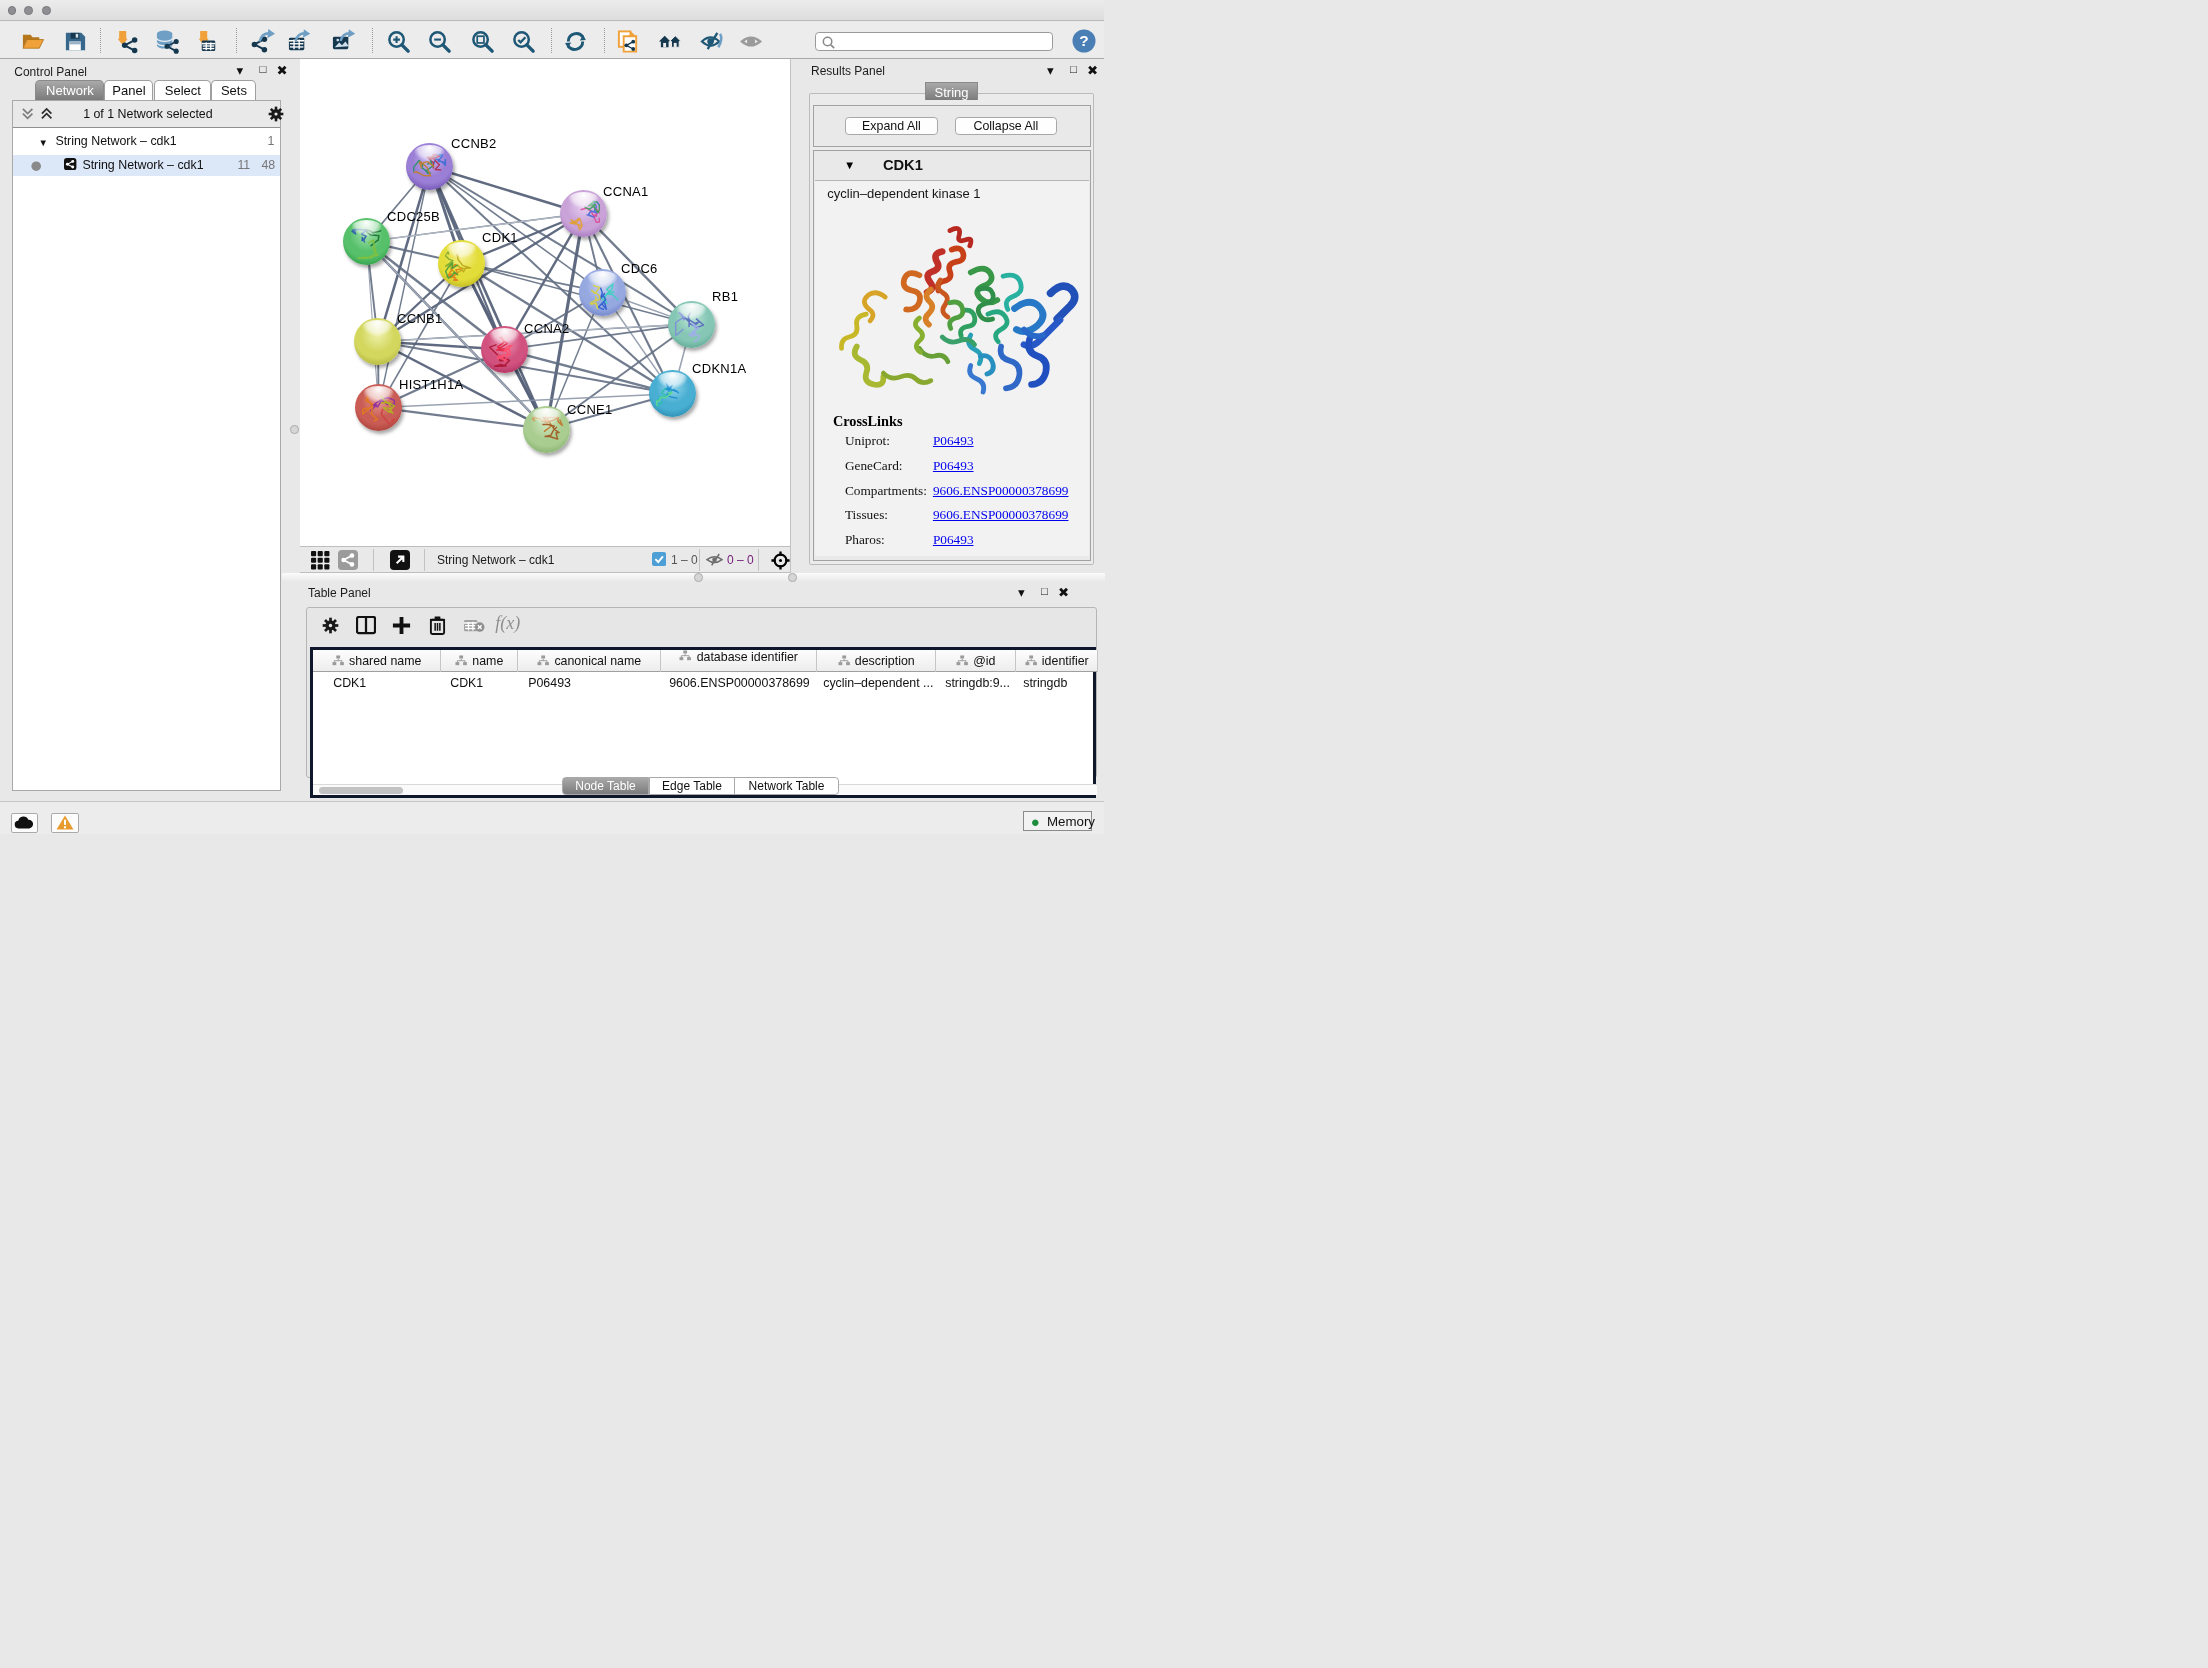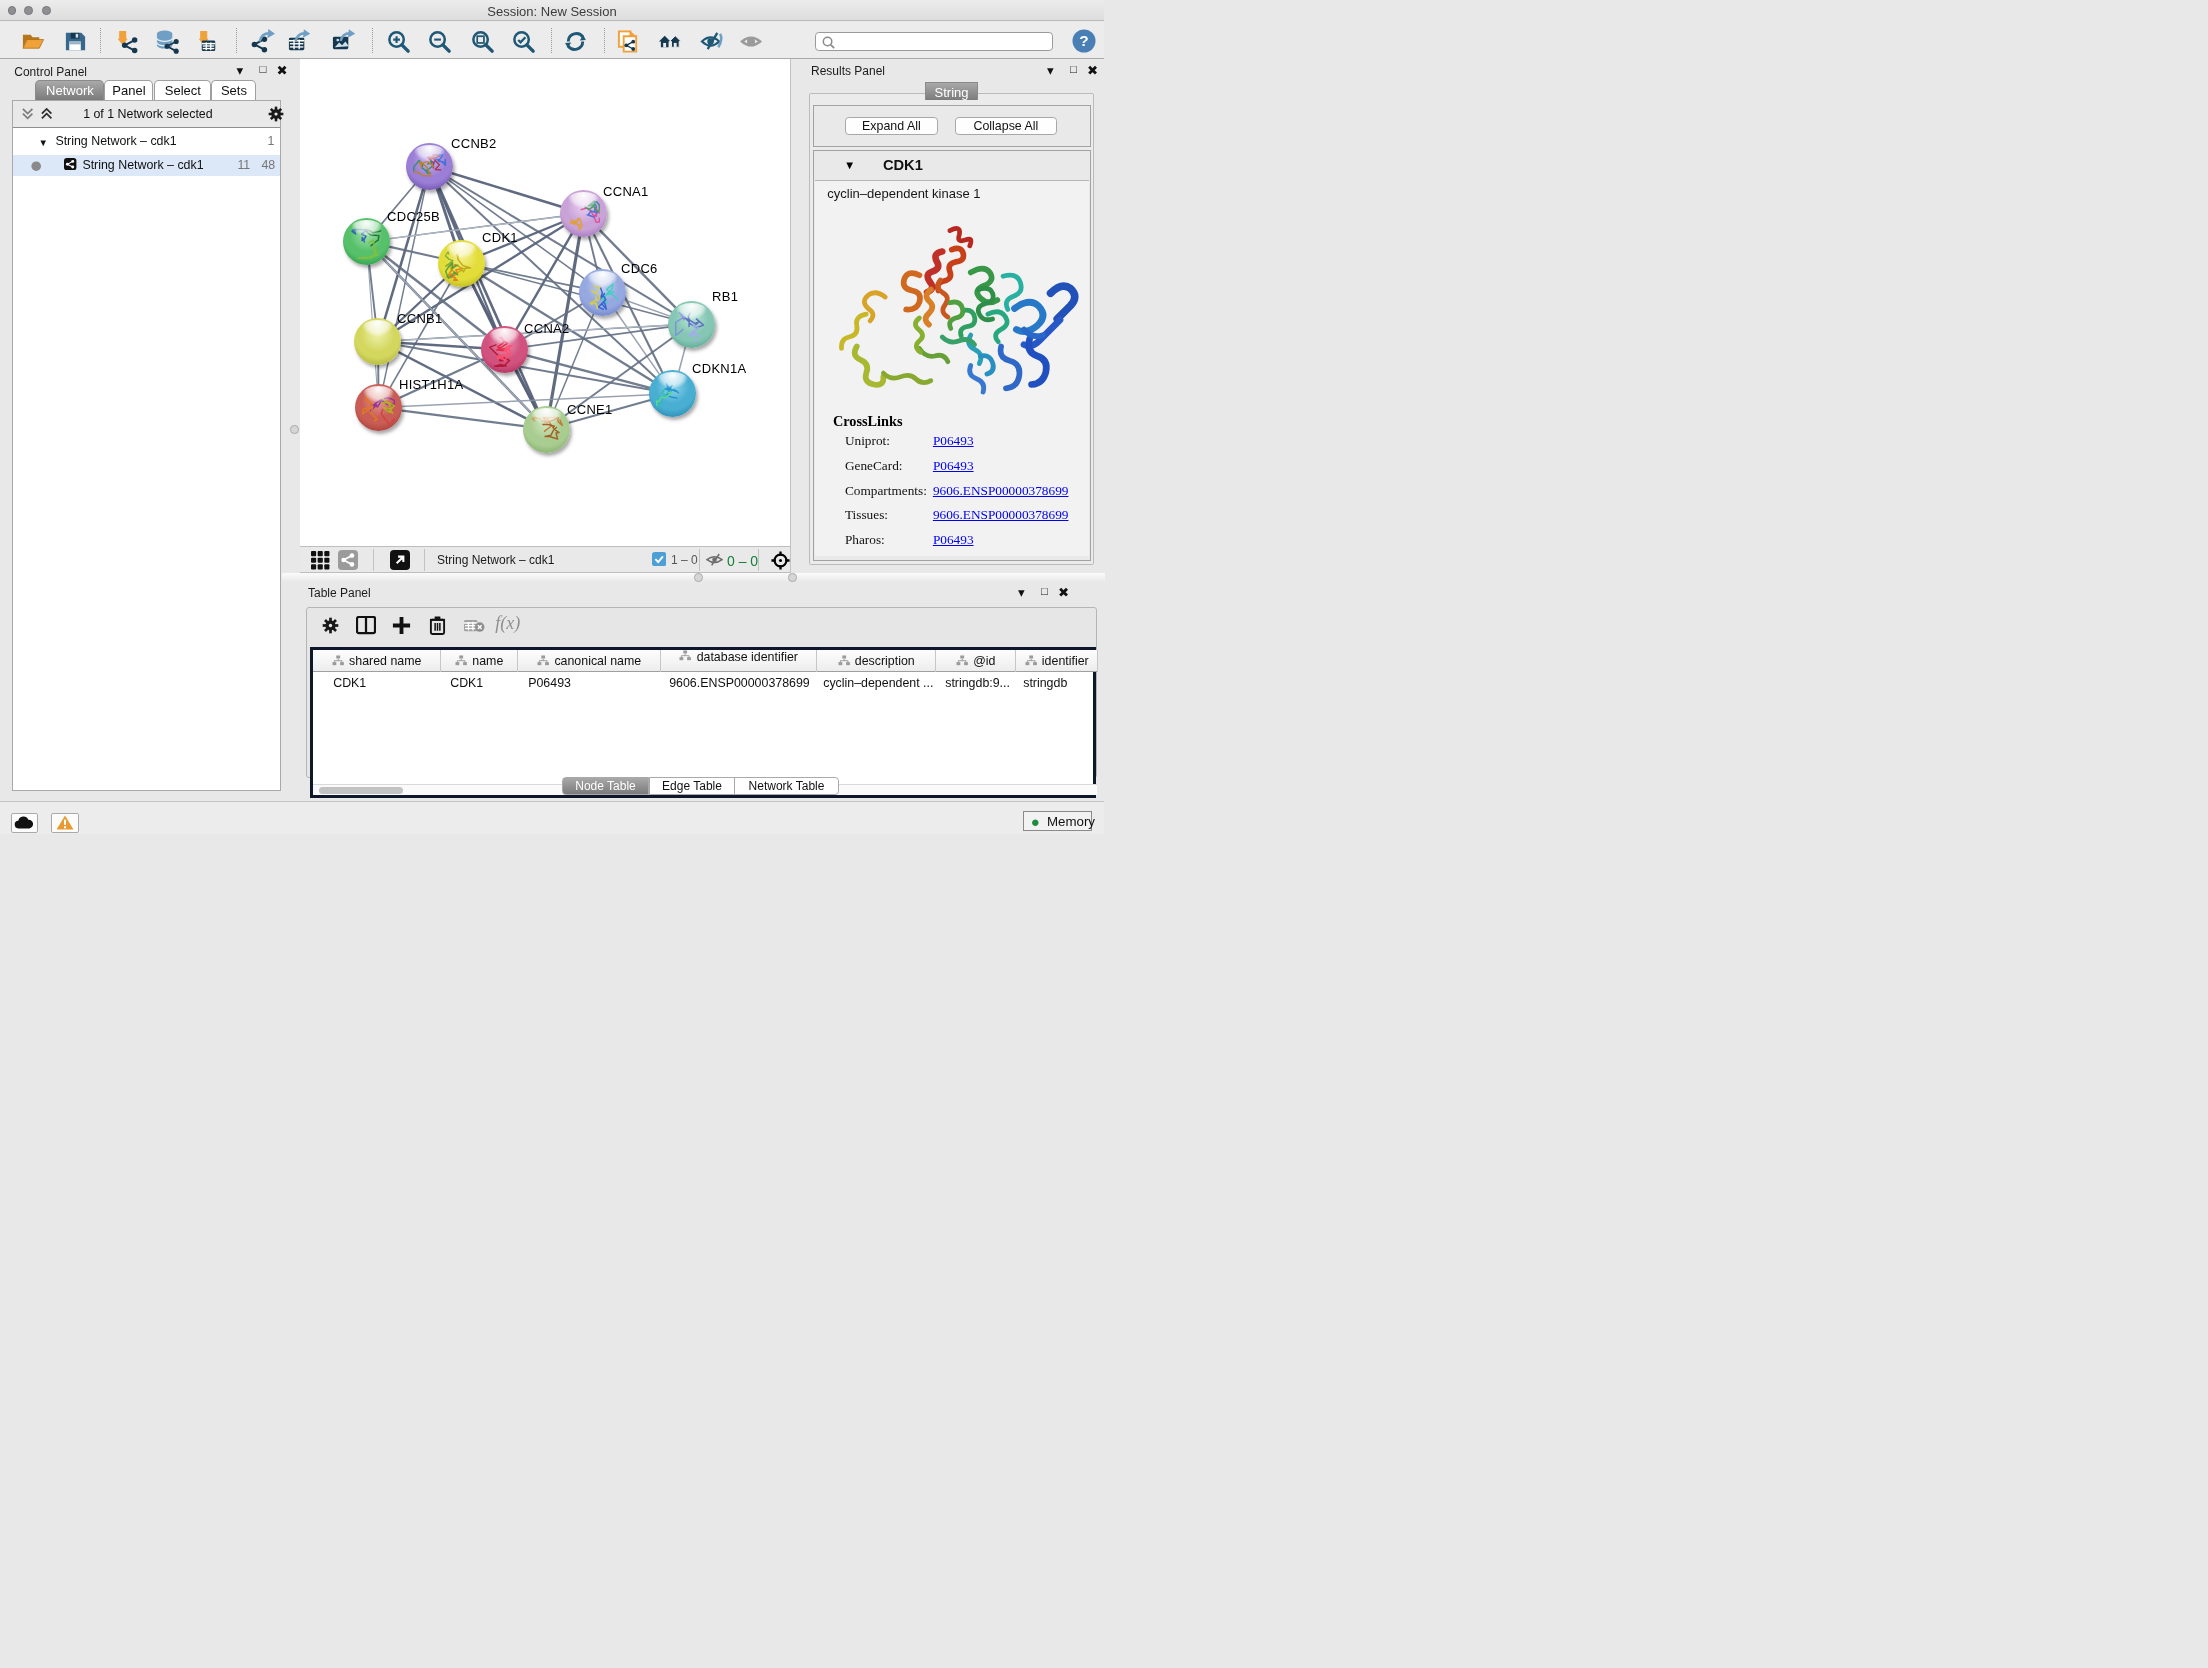--- a/index.html
+++ b/index.html
@@ -74,21 +74,20 @@
 #statusbar { position:absolute; left:0; top:801px; width:1104px; height:33px; background:#ececec; border-top:1px solid #c6c6c6; }
 .sbtn { position:absolute; top:10.5px; width:27.6px; height:20px; background:#fcfcfc; border:1px solid #a9a9a9; border-radius:1.9px; }
 #membtn { position:absolute; left:1023px; top:8.6px; width:69px; height:20px; background:#f2f2f2;
   border:1px solid #8a8a8a; font-size:13.3px; color:#111; line-height:19px; }
 </style></head>
 <body>
 <div id="titlebar">
   <div class="tl" style="left:7.6px"></div>
   <div class="tl" style="left:24px"></div>
   <div class="tl" style="left:42px"></div>
-  <div id="title">Session: New Session</div>
 </div>
 <div id="toolbar">
     <div class="tbi" style="left:21px"><svg width="25" height="25" viewBox="0 0 26 26" style="">
         <path d="M2 20 V6 h8 l2 2.5 h7 v3 H6 z" fill="#b5761c"></path>
         <path d="M2 20 L6.5 11 h17 L19 20 z" fill="#f0a13a" stroke="#a96d12" stroke-width="0.8"></path>
       </svg></div>
 <div class="tbi" style="left:63px"><svg width="25" height="25" viewBox="0 0 26 26" style="">
         <path d="M3 4 h16 l4 4 v14 H3 z" fill="#38678c"></path>
         <rect x="8" y="4" width="9" height="6" fill="#16384f"></rect>
         <rect x="13.2" y="5" width="2.6" height="4" fill="#cfe0ec"></rect>
@@ -525,21 +524,21 @@
         <rect x="0" y="0" width="15" height="15" rx="3" fill="#4d9fd6"></rect>
         <path d="M3.5 7.5 l3 3 l5 -6" stroke="#fff" stroke-width="2" fill="none"></path>
       </svg></div>
 <div class="abs" style="left:371px;top:5.7px;font-size:12px;color:#555">1 – 0</div>
 <div class="abs" style="left:399px;top:1.9px;width:0;height:22px;border-left:1px solid #c2c2c2"></div>
 <div class="abs" style="left:406px;top:5.7px"><svg width="17" height="13.3" viewBox="0 0 18 14" style="">
         <path d="M1 7 Q9 1 17 7 Q9 13 1 7 z" fill="none" stroke="#6d6d6d" stroke-width="1.6"></path>
         <circle cx="9" cy="7" r="2.4" fill="#6d6d6d"></circle>
         <line x1="14" y1="1" x2="6" y2="13" stroke="#6d6d6d" stroke-width="1.6"></line>
       </svg></div>
-<div class="abs" style="left:427px;top:5.7px;font-size:14px;color:#15803d">0 – 0</div>
+<div class="abs" style="left:427px;top:5.7px;font-size:12px;color:#701a75">0 – 0</div>
 <div class="abs" style="left:458px;top:1.9px;width:0;height:22px;border-left:1px solid #c2c2c2"></div>
 <div class="abs" style="left:470px;top:2.9px"><svg width="21" height="21" viewBox="0 0 22 22" style="">
         <circle cx="11" cy="11" r="6.2" fill="none" stroke="#000" stroke-width="2.2"></circle>
         <path d="M11 1.5 V6 M11 16 V20.5 M1.5 11 H6 M16 11 H20.5" stroke="#000" stroke-width="2.4"></path>
         <circle cx="11" cy="11" r="1.6" fill="#000"></circle>
       </svg></div>
   </div>
 
 <div id="hsplit"></div>
 <div class="knob" style="left:694px;top:573px"></div>

